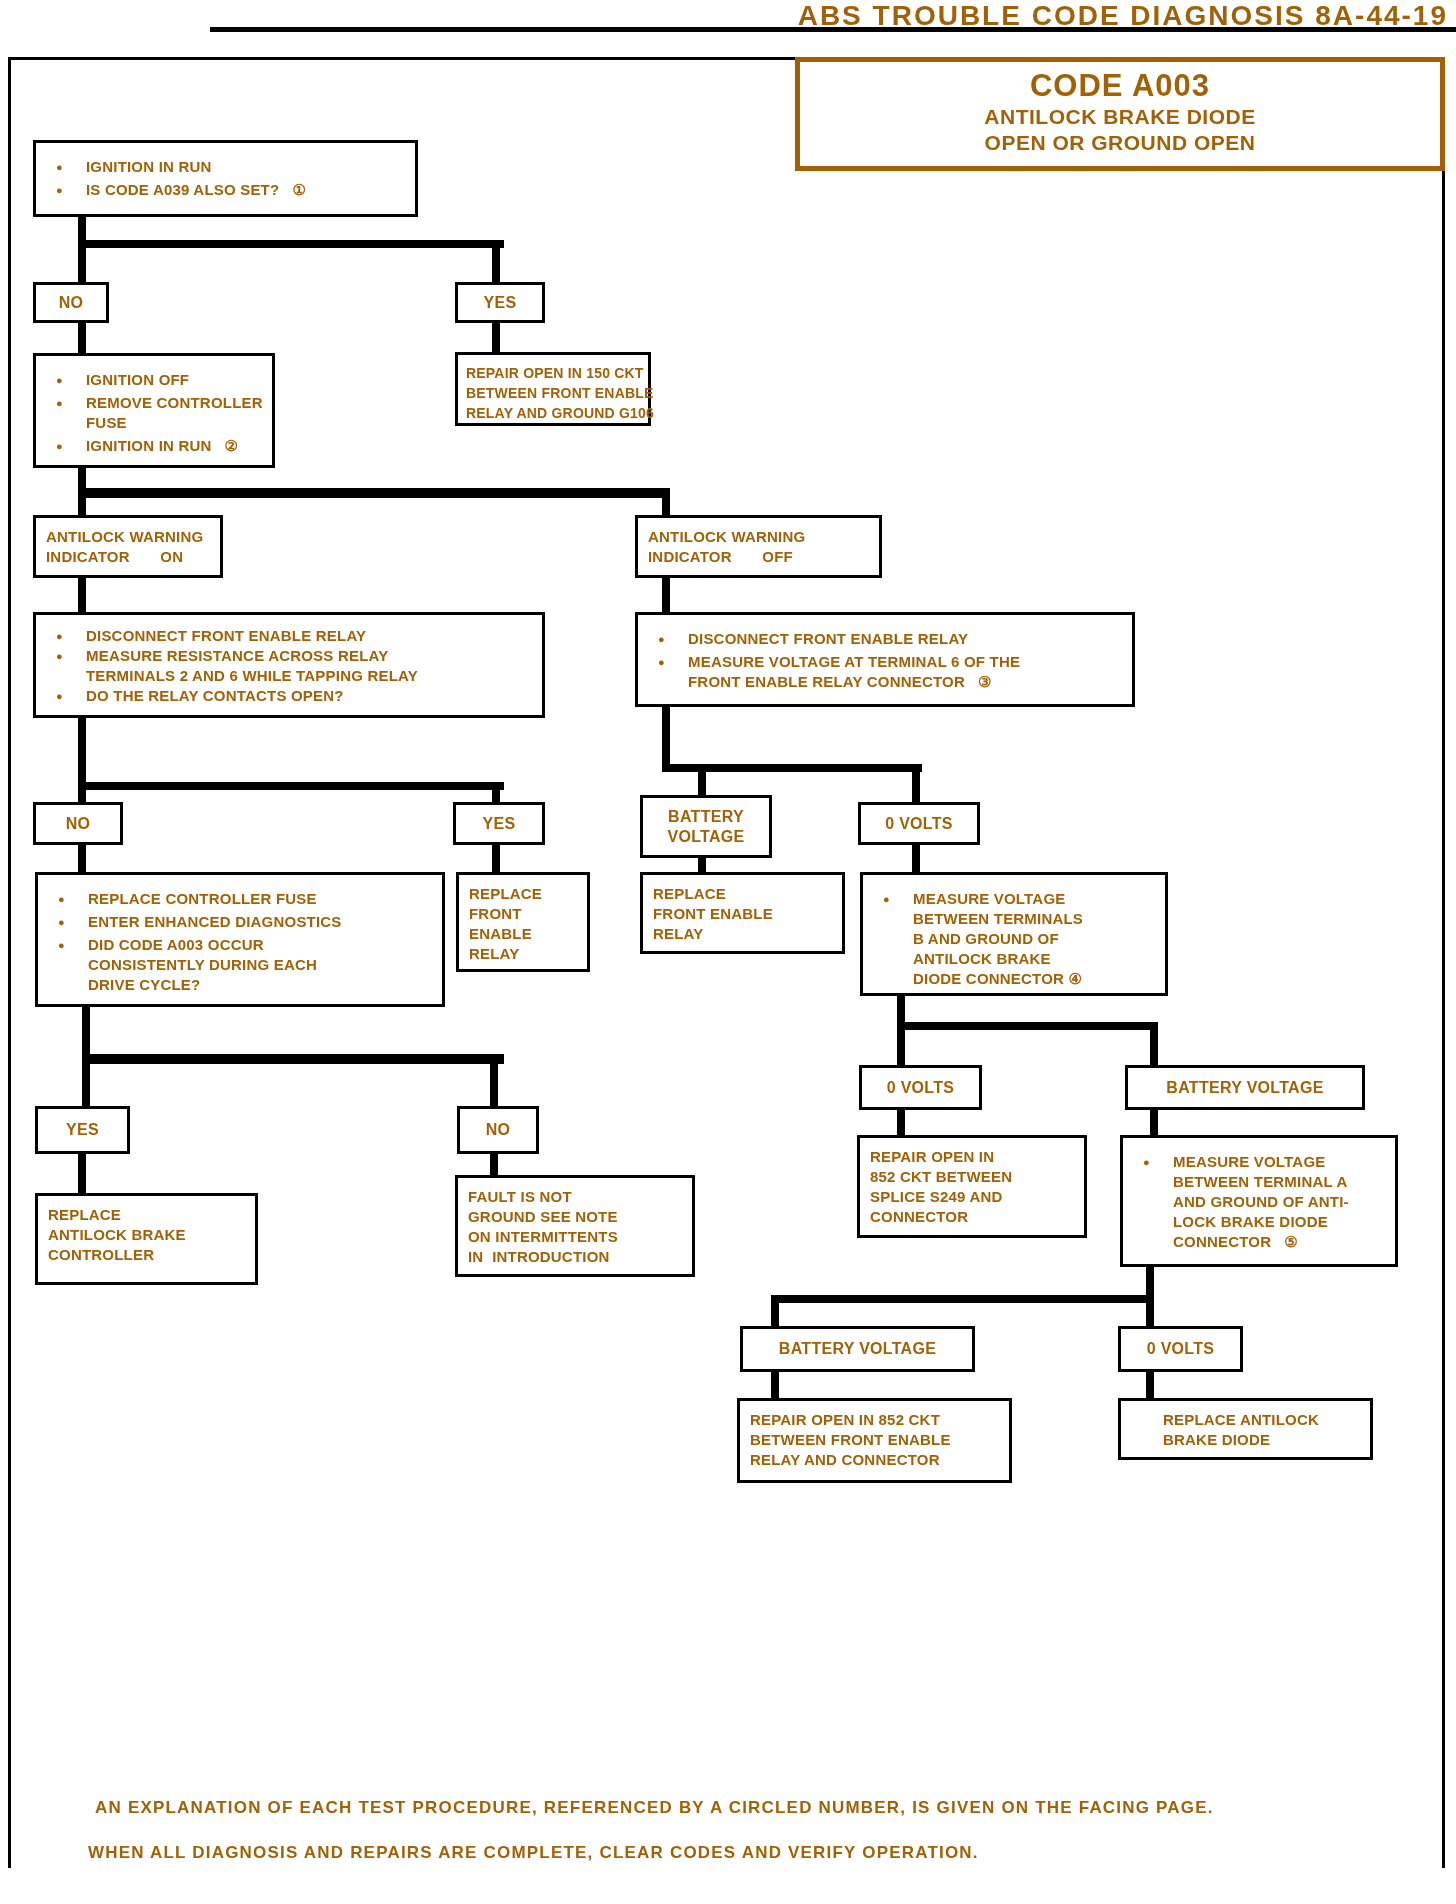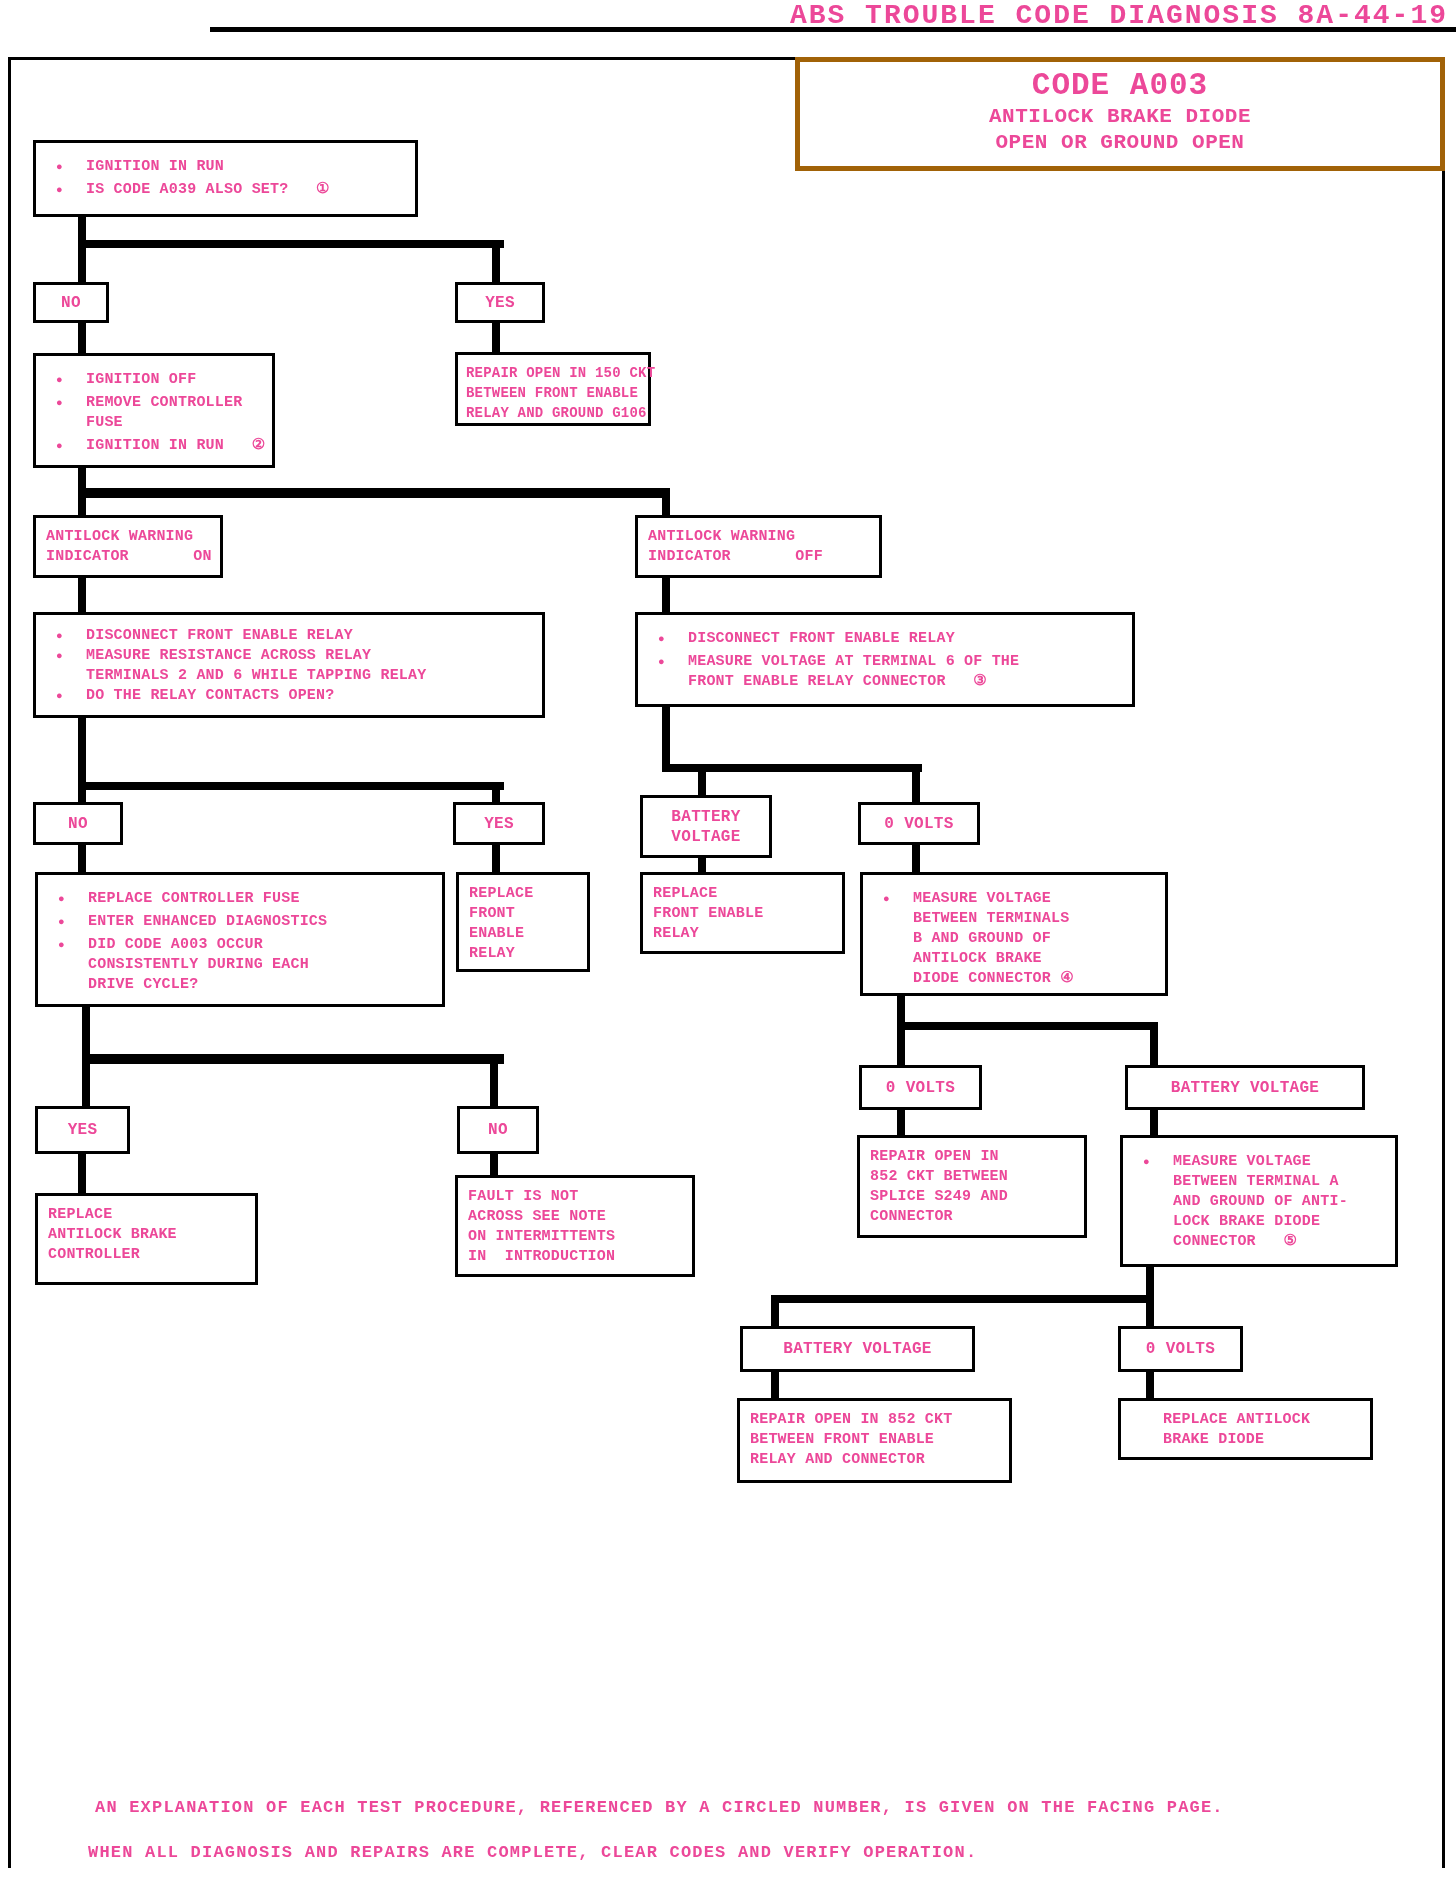--- a/index.html
+++ b/index.html
@@ -1,18 +1,18 @@
 <!DOCTYPE html>
 <html><head>
 <meta charset="utf-8">
 <style>
   html,body{margin:0;padding:0;background:#fff;}
   .page{
-    position:relative;width:1456px;height:1868px;background:#fff;color:#ec4899;
-    font-family:Liberation Mono, monospace;font-weight:bold;overflow:hidden;
+    position:relative;width:1456px;height:1868px;background:#fff;color:#a16207;
+    font-family:Liberation Sans, sans-serif;font-weight:bold;overflow:hidden;
   }
   .hdr{
     position:absolute;top:0;right:8px;width:900px;text-align:right;
     font-size:28px;letter-spacing:2px;white-space:pre;
   }
   .hdr-rule{position:absolute;left:210px;top:27px;width:1246px;height:5px;background:#000;}
   .outer{position:absolute;left:8px;top:57px;width:1437px;height:1832px;border:3px solid #000;box-sizing:border-box;}
   .titlebox{
     position:absolute;left:795px;top:57px;width:650px;height:114px;border:5px solid #a16207;
     box-sizing:border-box;background:#fff;text-align:center;padding-top:6px;
@@ -210,21 +210,21 @@
   <div class="v" style="left:490px;top:1154px;height:21px;"></div>
 
   <div class="box" style="left:35px;top:1193px;width:223px;height:92px;">
     <div class="txt">REPLACE
 ANTILOCK BRAKE
 CONTROLLER</div>
   </div>
 
   <div class="box" style="left:455px;top:1175px;width:240px;height:102px;">
     <div class="txt">FAULT IS NOT
-ACROSS SEE NOTE
+GROUND SEE NOTE
 ON INTERMITTENTS
 IN  INTRODUCTION</div>
   </div>
 
   <div class="v" style="left:897px;top:996px;height:34px;"></div>
   <div class="h" style="left:897px;top:1022px;width:261px;"></div>
   <div class="v" style="left:897px;top:1030px;height:35px;"></div>
   <div class="v" style="left:1150px;top:1030px;height:35px;"></div>
 
   <div class="box lbl" style="left:859px;top:1065px;width:123px;height:45px;">0 VOLTS</div>

